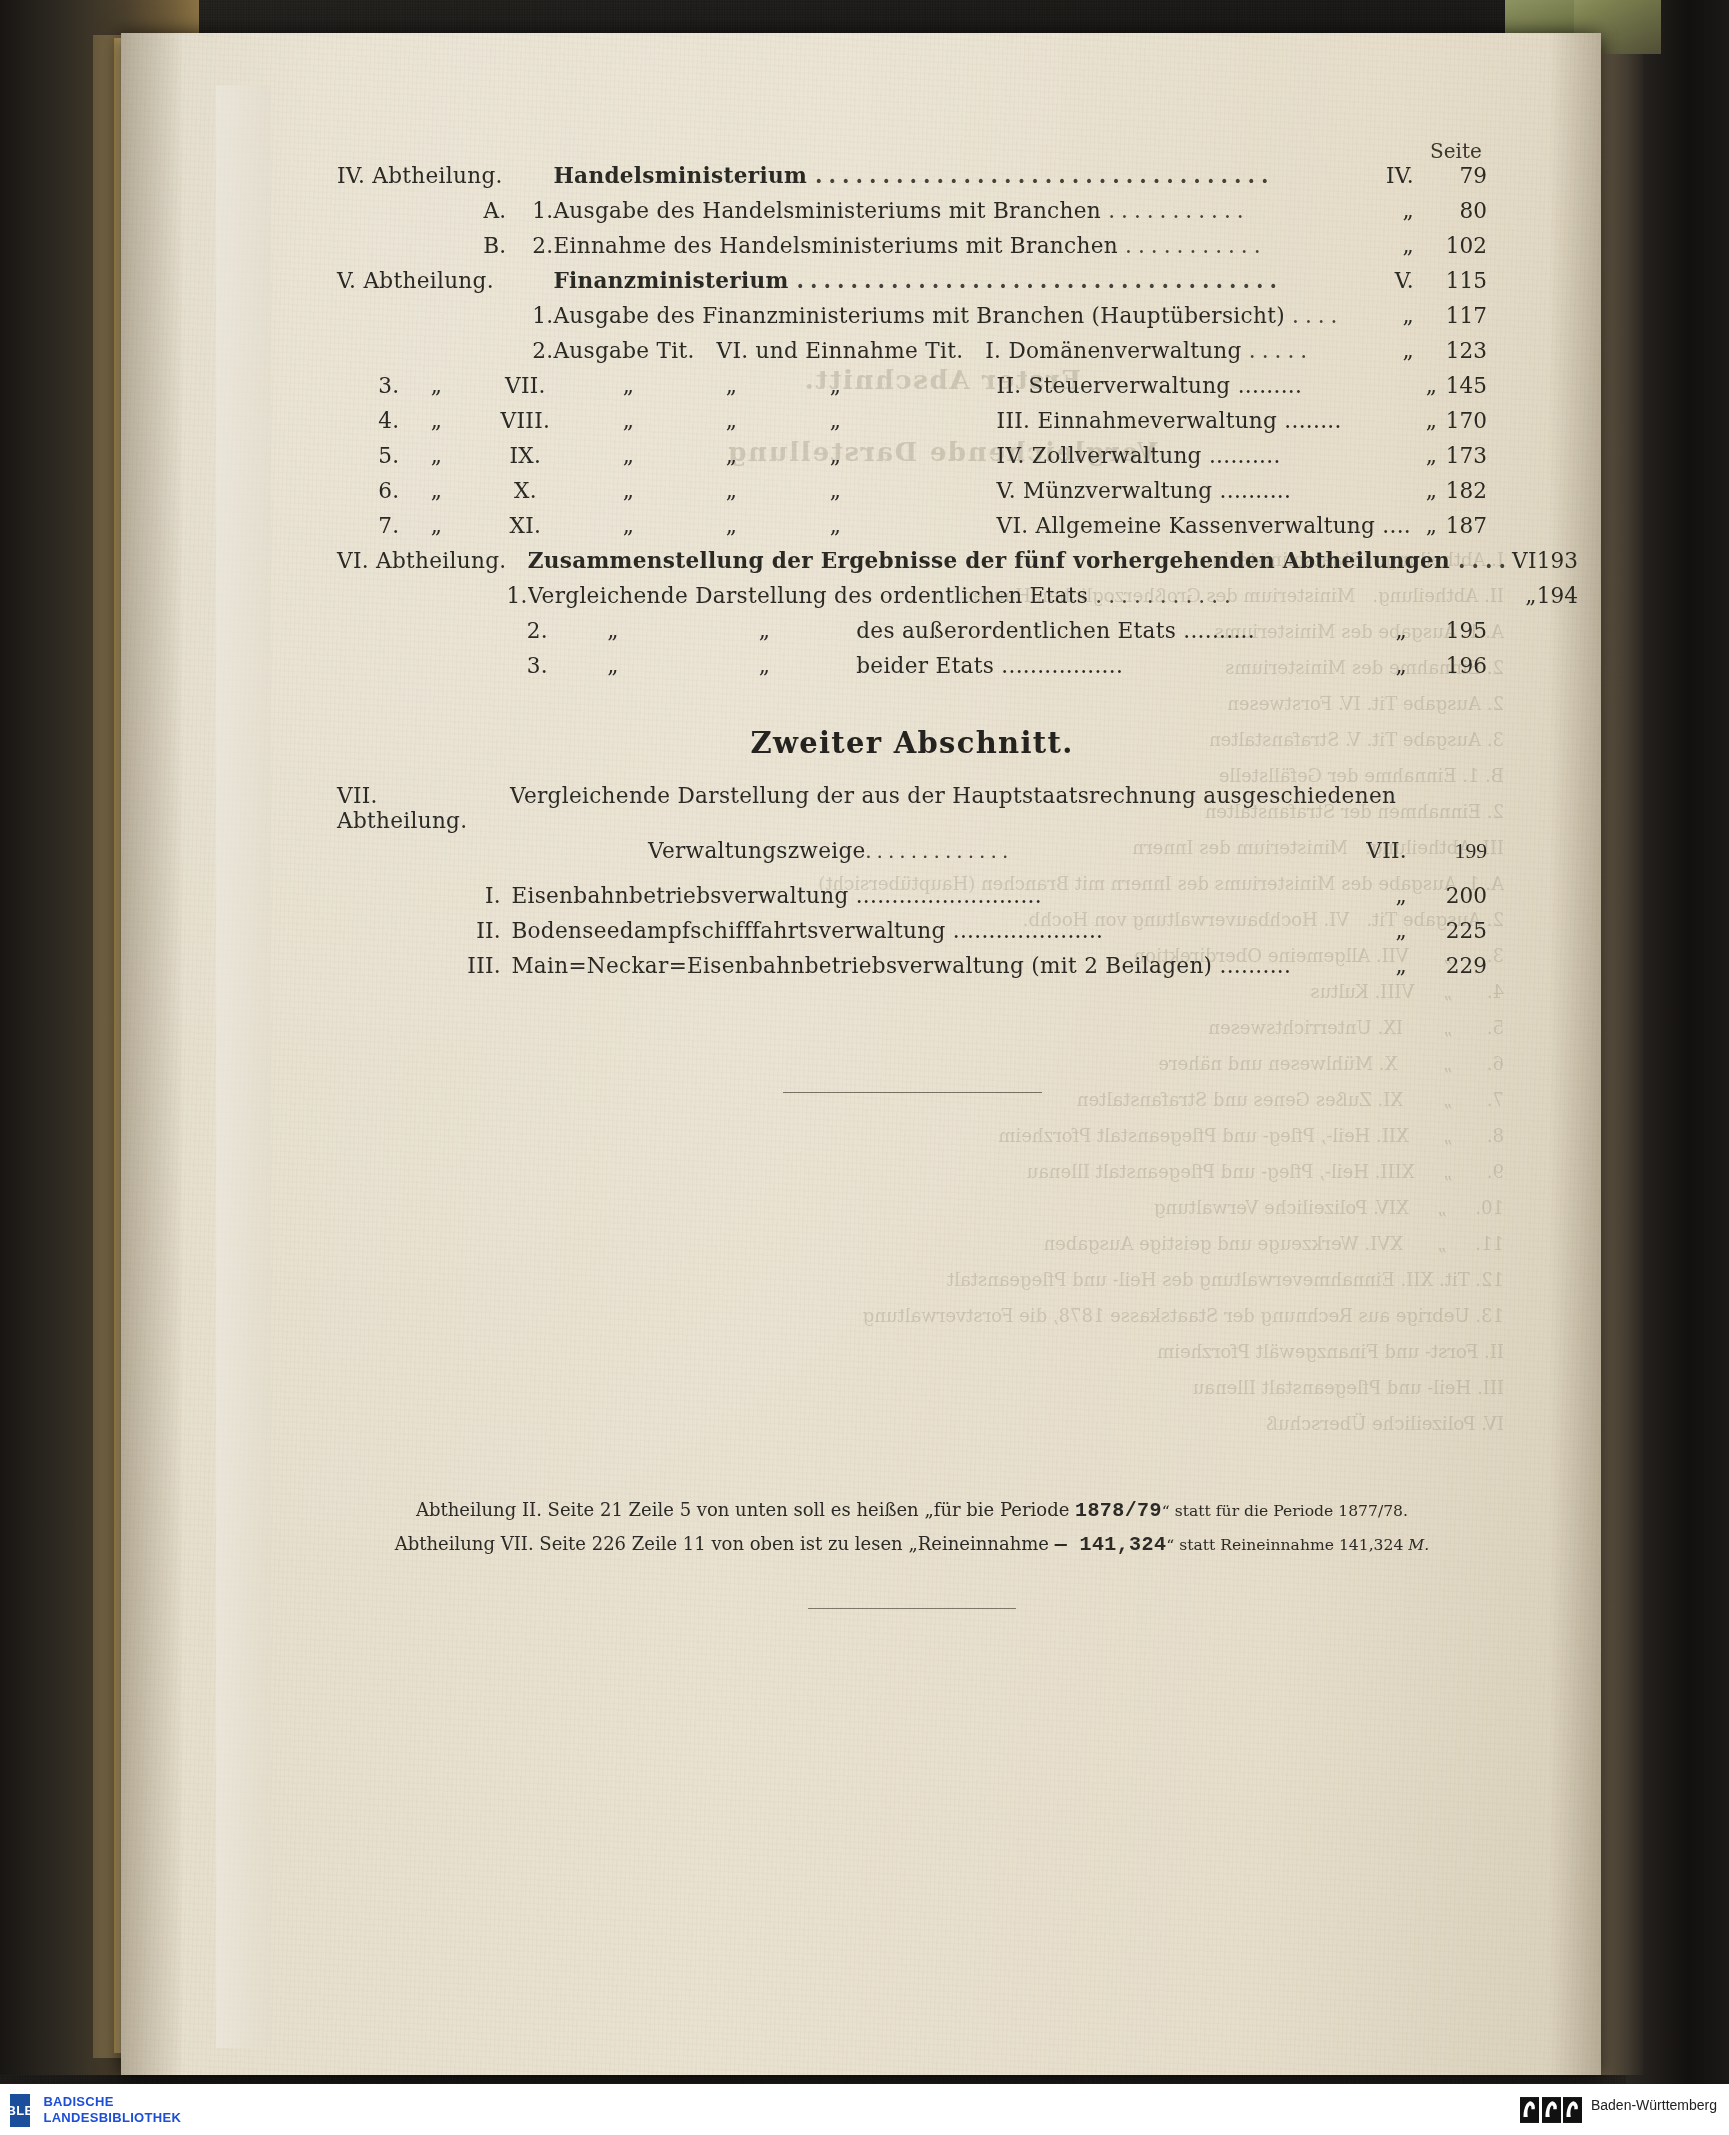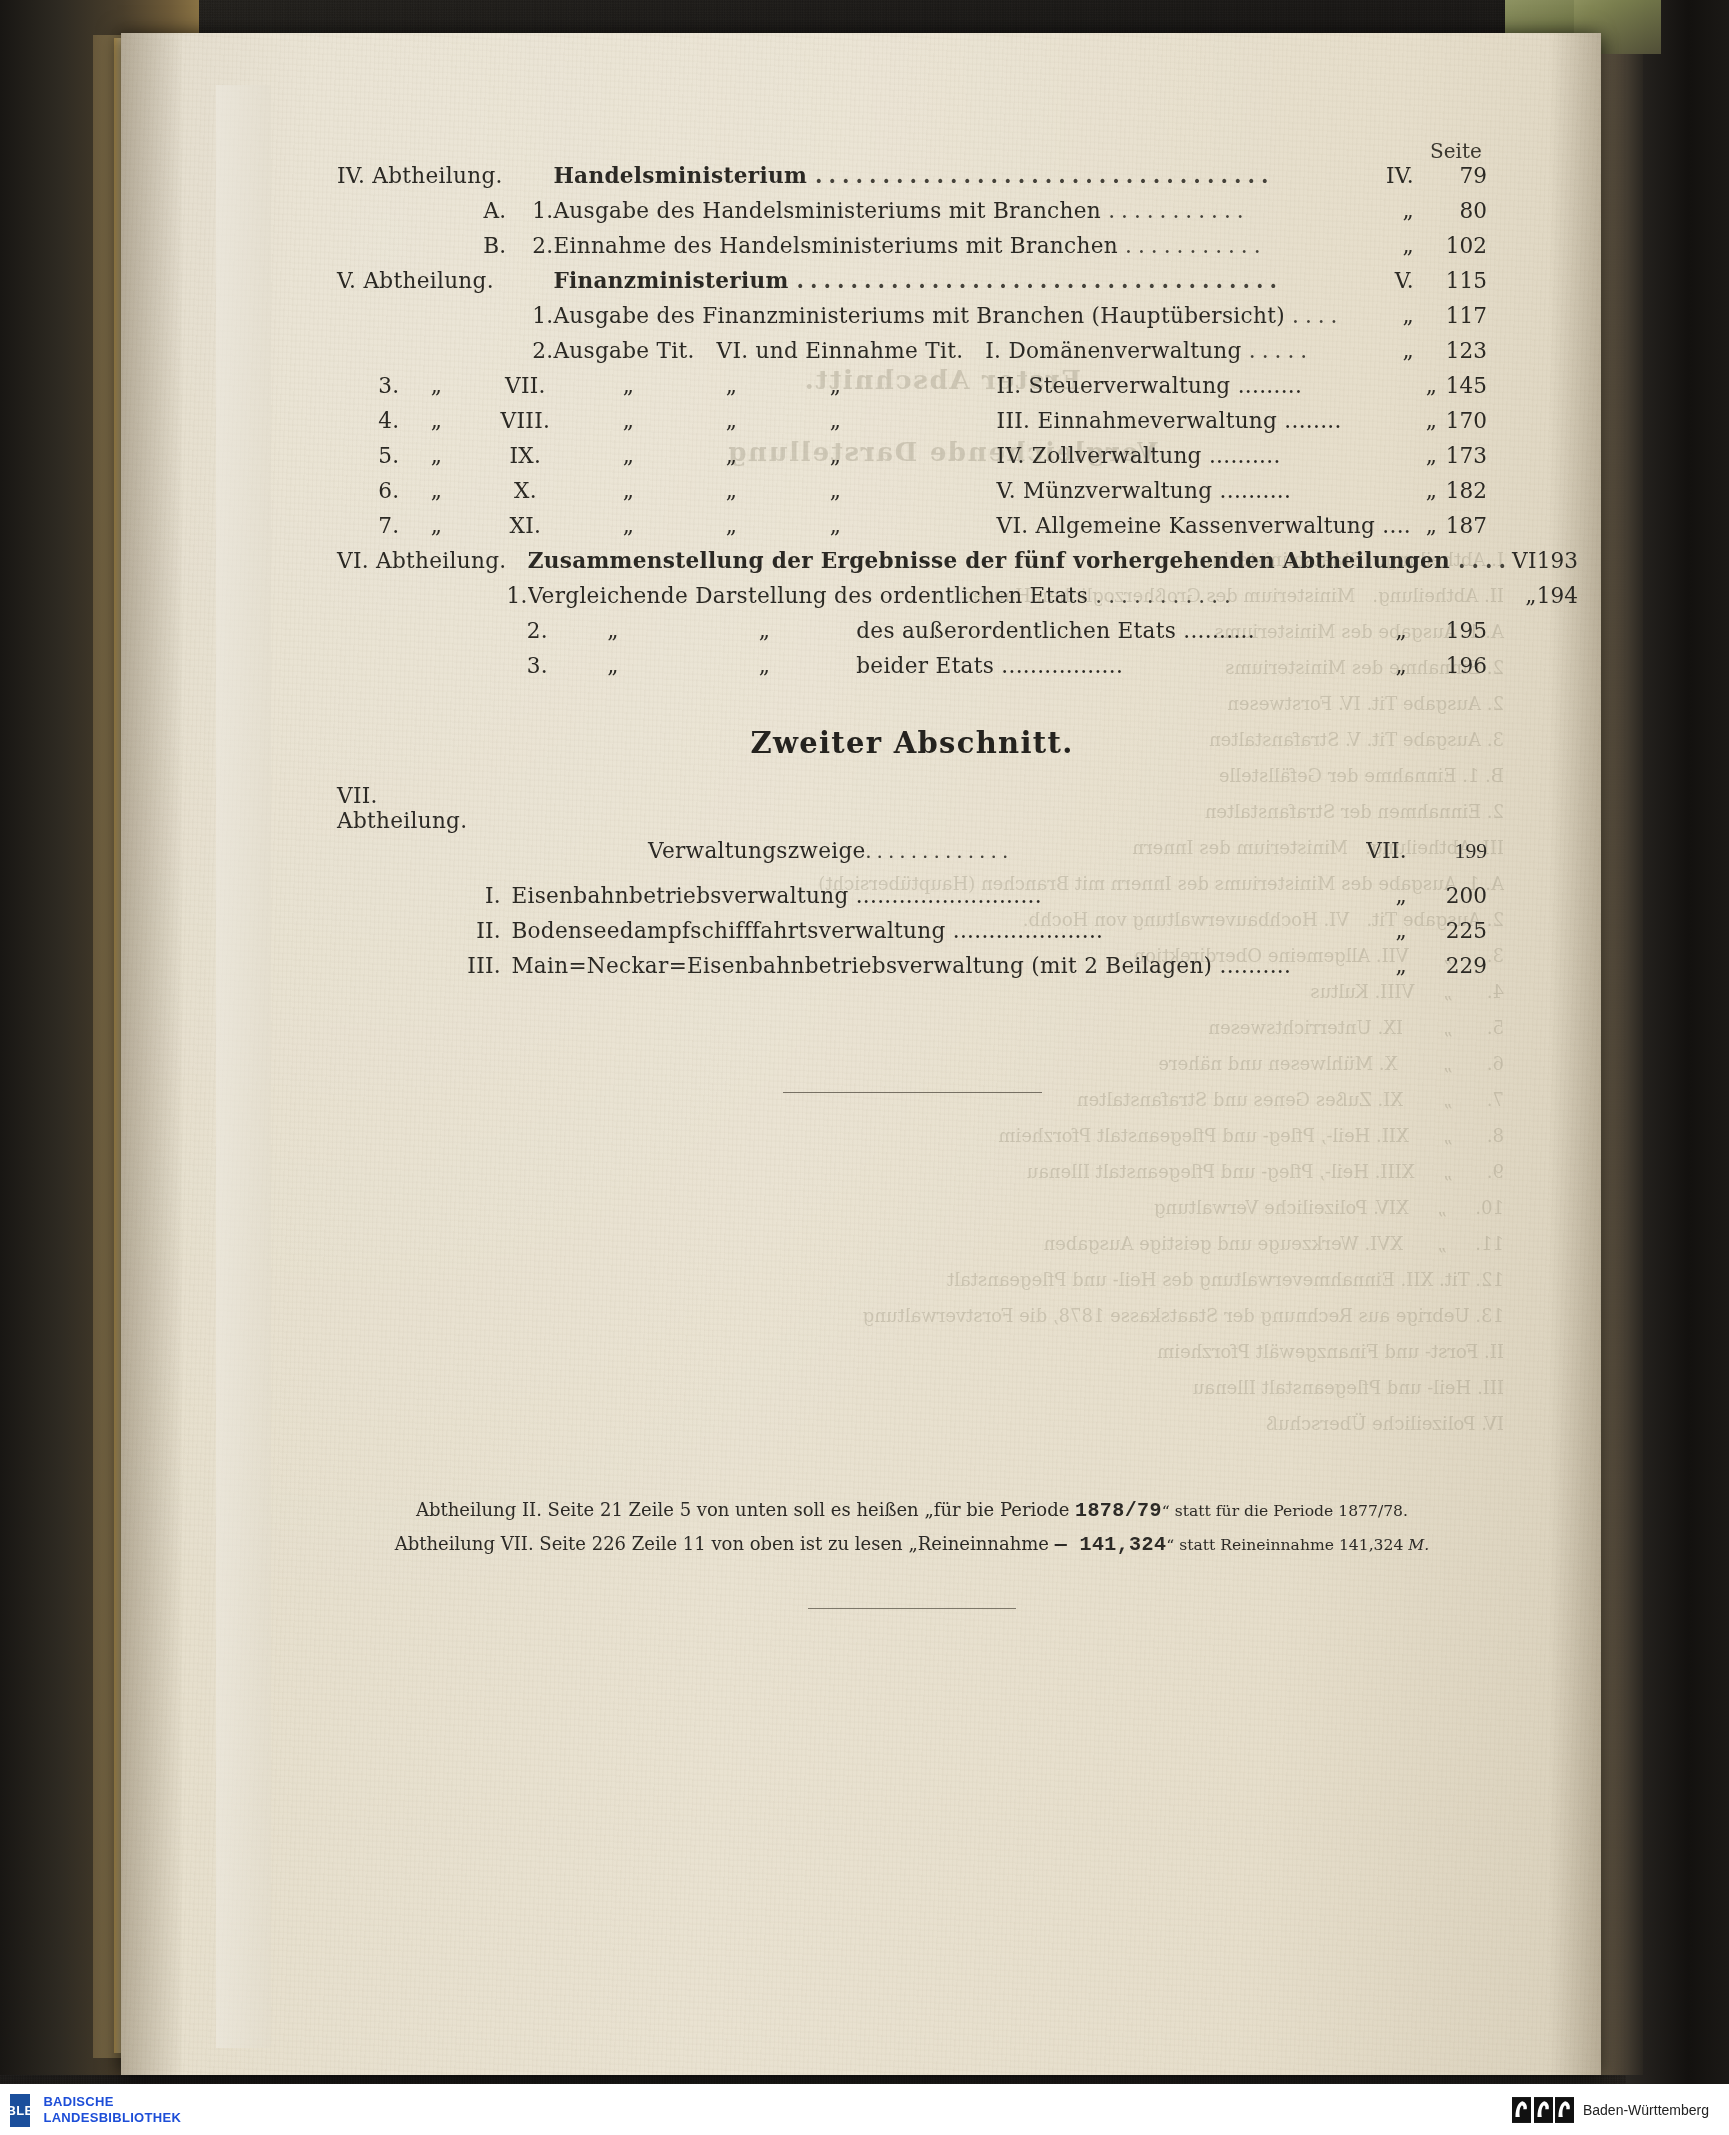--- a/index.html
+++ b/index.html
@@ -290,22 +290,22 @@
     margin-left: 13px;
     font-family: "Liberation Sans", sans-serif;
     font-size: 13px;
     font-weight: bold;
     line-height: 15.6px;
     color: #1d4ed8;
     letter-spacing: 0.3px;
   }
   .bw {
     display: flex;
-    align-items: center;
-    padding-right: 20px;
+    align-items: flex-start;
+    padding-right: 12px;
   }
   .bw-crest {
     display: flex;
     gap: 2.6px;
   }
   .bw-crest svg { display: block; }
   .bw-text {
     margin-left: 8.6px;
     font-family: "Liberation Sans", sans-serif;
     font-size: 14px;
@@ -548,20 +548,21 @@
             <td class="c-page">196</td>
           </tr>
         </tbody>
     </table>
 
     <div class="section-title">Zweiter Abschnitt.</div>
 
     <div class="vii-block">
       <div class="vii-line1">
         <span class="abt fraktur">VII. Abtheilung.</span>
+        <span class="fraktur">Vergleichende Darstellung der aus der Hauptstaatsrechnung ausgeschiedenen</span>
       </div>
       <div class="vii-line2">
         <span style="width:311px"></span>
         <span class="fraktur">Verwaltungszweige</span>
         <span class="dots" id="vii-dots"> .............</span>
         <span style="margin-left:auto; width:80px; text-align:right" class="fraktur">VII.</span>
         <span style="width:80px; text-align:right">199</span>
       </div>
     </div>
 

